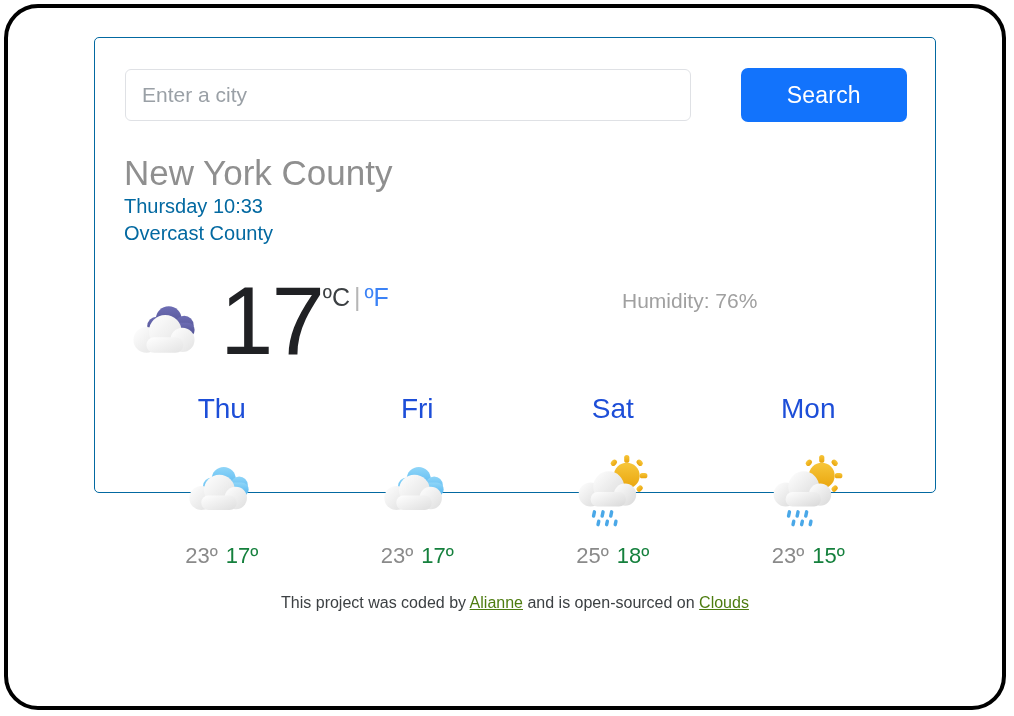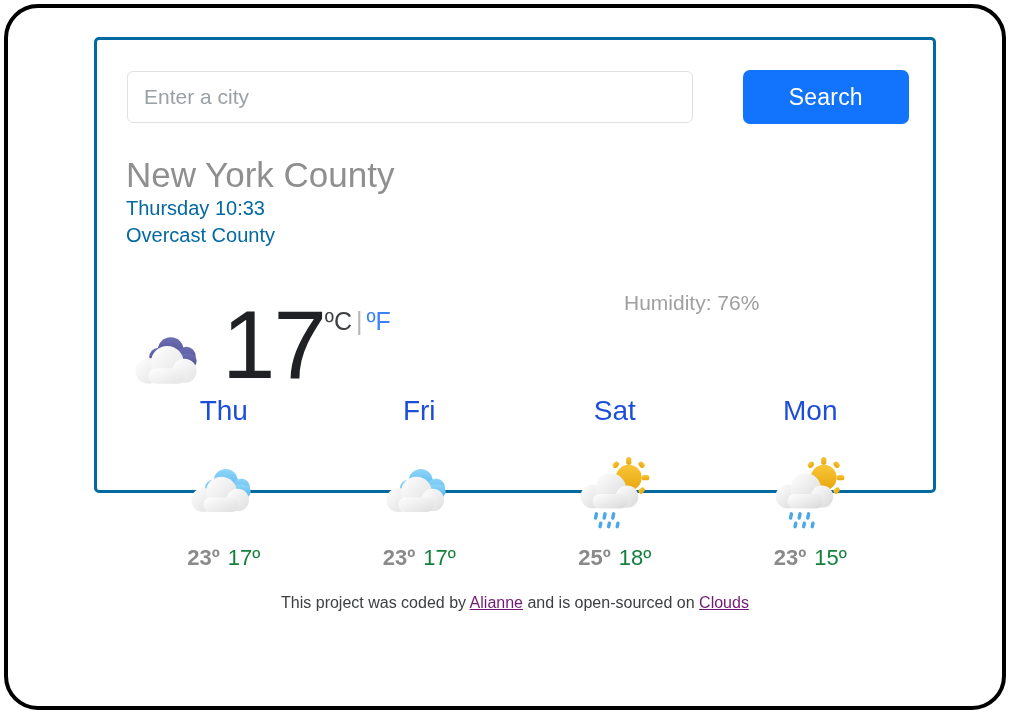--- a/index.html
+++ b/index.html
@@ -31,21 +31,21 @@
 
   
   .weather-card {
     position: absolute;
     left: 86px;
     top: 29px;
     width: 842px;
     height: 456px;
     box-sizing: border-box;
     background: #ffffff;
-    border: 3px solid #0369a1;
+    border: 1px solid #0369a1;
     border-radius: 5px;
   }
 
   
   .search-row {
     position: absolute;
     left: 30px;
     top: 30px;
     width: 782px;
     height: 54px;
@@ -111,22 +111,21 @@
     left: 29px;
     top: 228px;
     width: 790px;
     height: 110px;
   }
   .current-left {
     position: absolute;
     left: 0;
     top: 0;
     display: flex;
-    align-items: flex-start;
-    margin-top: 29px;
+    align-items: center;
   }
   .main-icon {
     width: 86px;
     height: 86px;
     margin-top: 24px;
   }
   .temp-wrap {
     display: flex;
     align-items: flex-start;
     margin-left: 10px;
@@ -177,35 +176,35 @@
   .day-icon {
     width: 86px;
     height: 78px;
     margin: 0 auto 12px auto;
     display: block;
   }
   .day-temps {
     font-size: 22px;
     white-space: nowrap;
   }
-  .temp-max { color: #8a8a8a; font-weight: bold; }
+  .temp-max { color: #8a8a8a; font-weight: normal; }
   .temp-min { color: #15803d; margin-left: 8px; }
 
   
   .page-footer {
     position: absolute;
     left: 86px;
     top: 586px;
     width: 842px;
     text-align: center;
     font-size: 16px;
     color: #3c4043;
   }
   .page-footer a {
-    color: #701a75;
+    color: #4d7c0f;
     text-decoration: underline;
   }
 </style>
 </head>
 <body>
 
 <div class="device-frame">
 
   <div class="weather-card">
 

